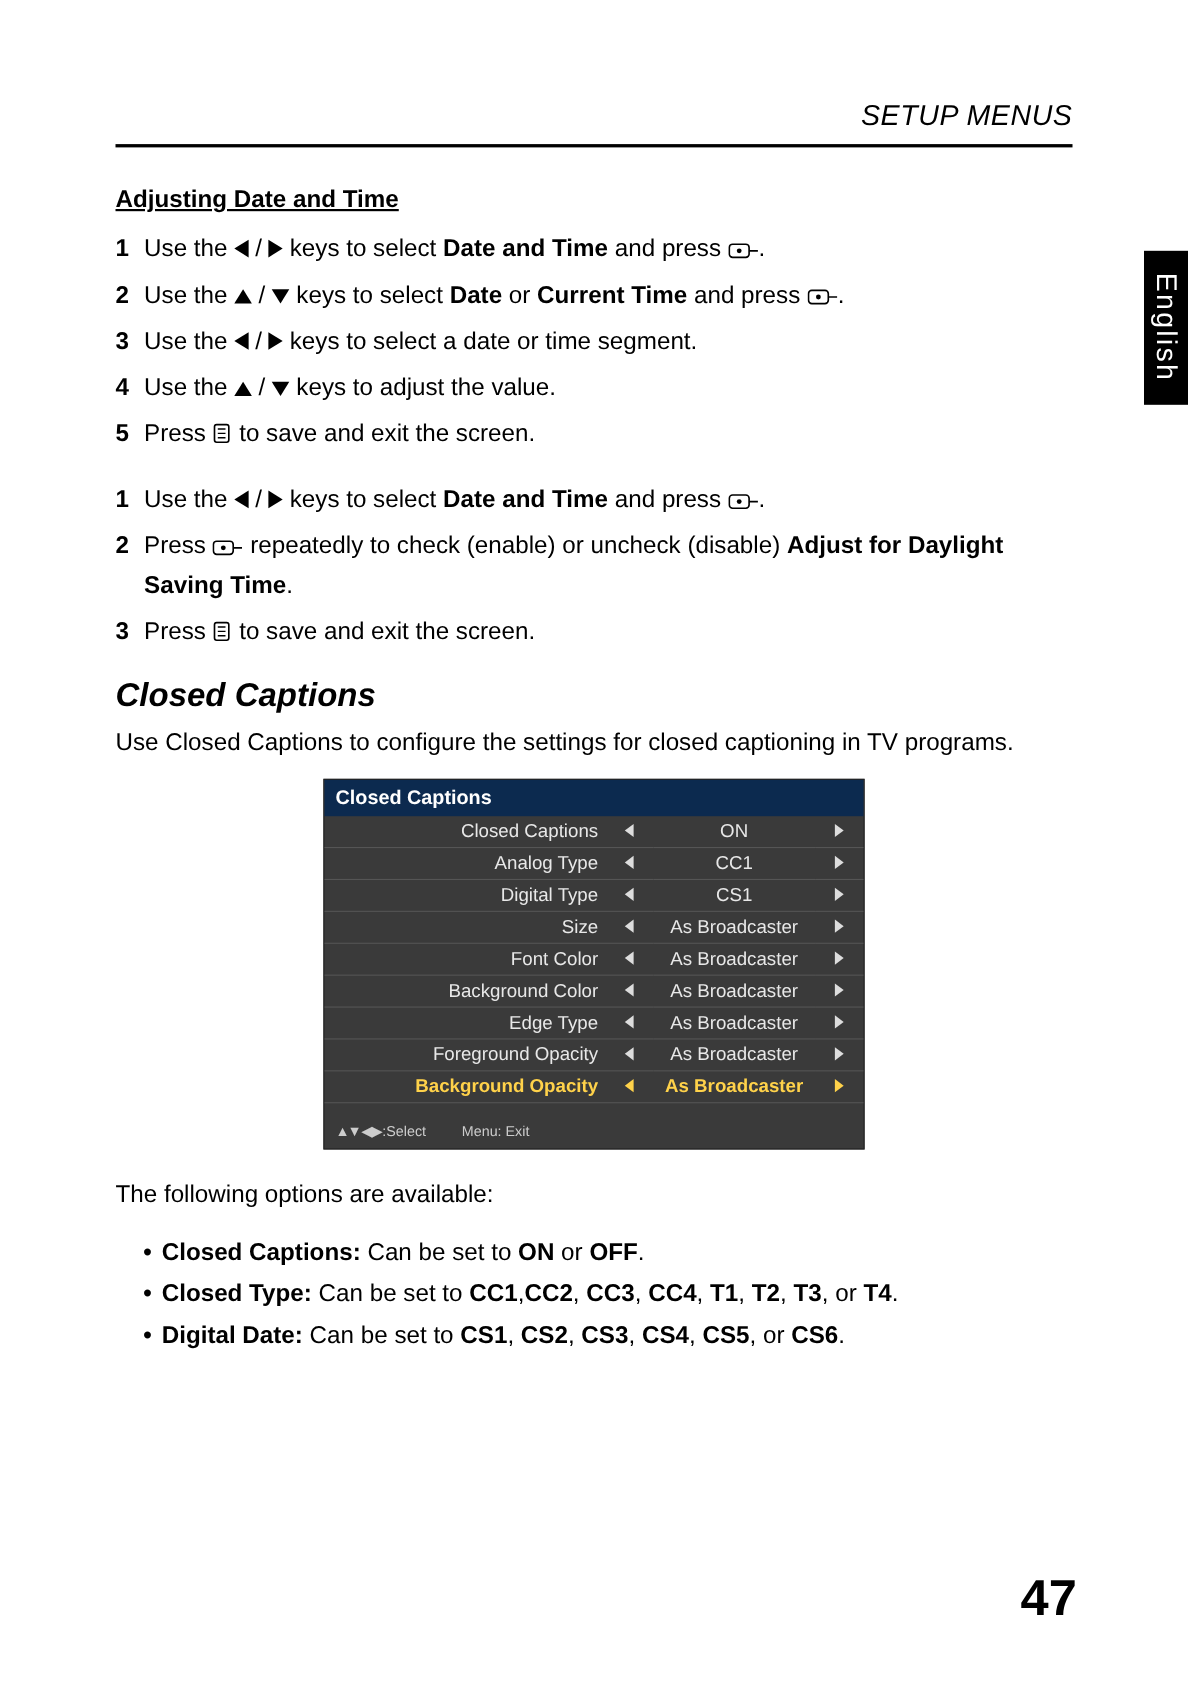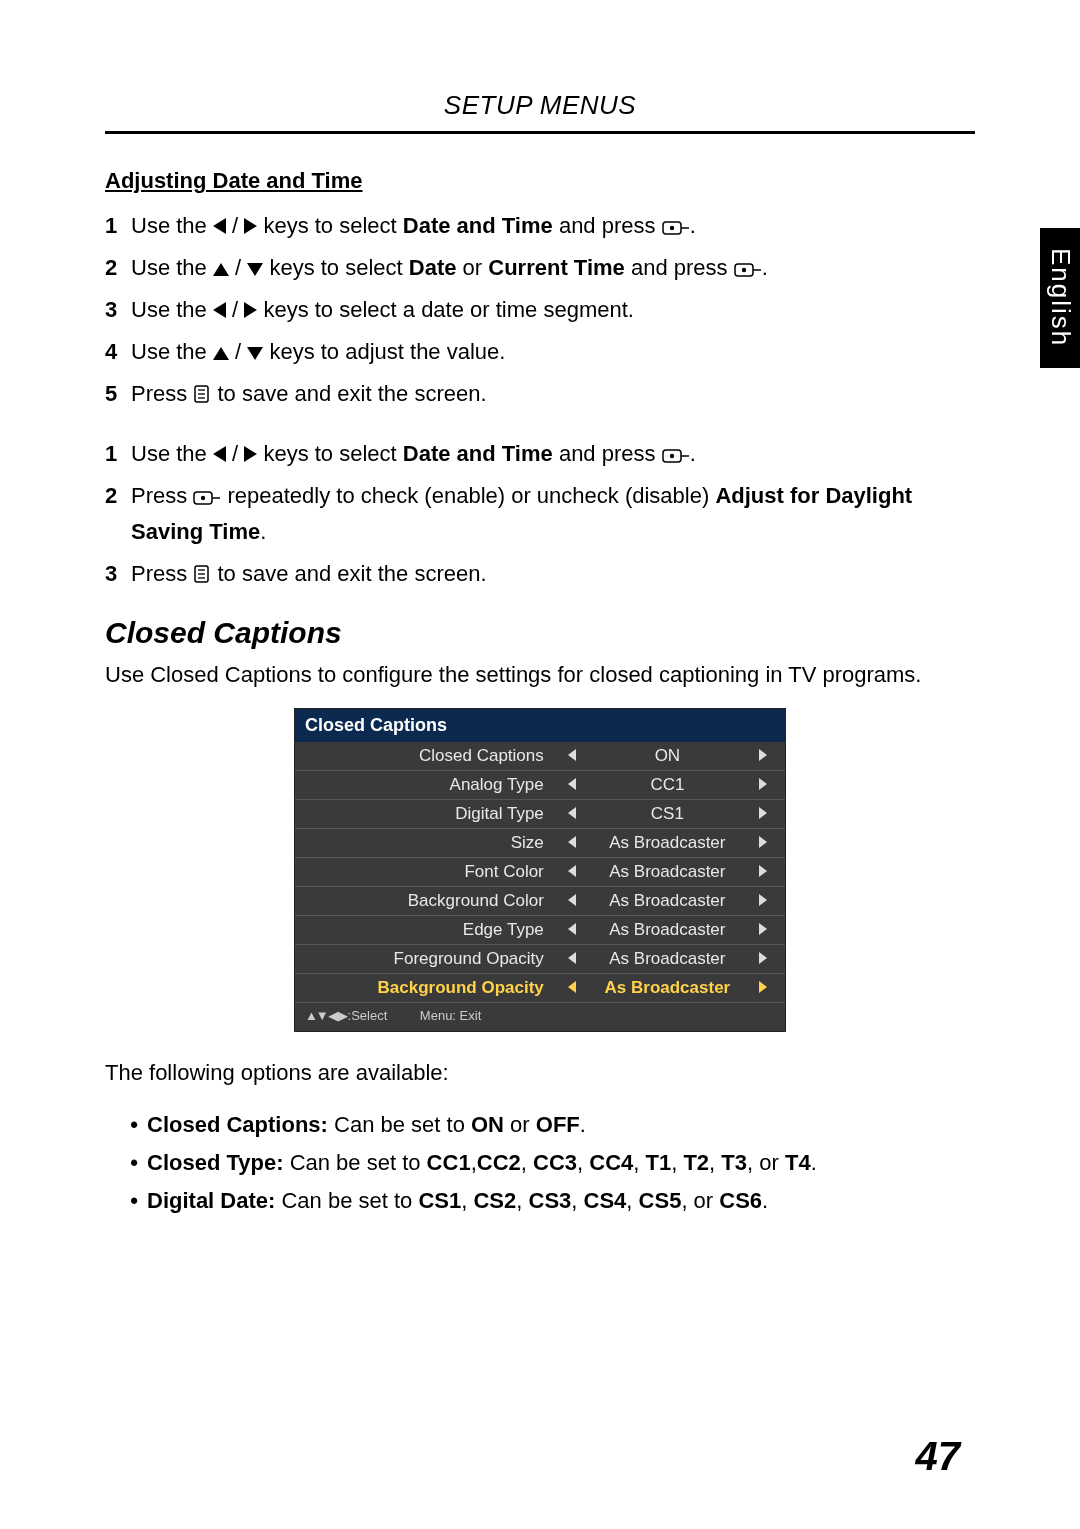--- a/index.html
+++ b/index.html
@@ -1,17 +1,17 @@
 <!DOCTYPE html>
 <html><head>
 <meta charset="utf-8">
 <style>
   html,body{margin:0;padding:0;background:#fff;font-family:Arial,Helvetica,sans-serif;color:#000}
   .page{width:1080px;height:1529px;position:relative;box-sizing:border-box;padding:90px 105px 60px 105px}
-  .header{font-style:italic;font-size:26px;text-align:center;margin-bottom:10px;letter-spacing:.5px}
+  .header{font-style:italic;font-size:26px;text-align:right;margin-bottom:10px;letter-spacing:.5px}
   .hr{border-top:3px solid #000;margin-bottom:34px}
   .lang-tab{position:absolute;top:228px;right:0;width:40px;height:140px;background:#000;color:#fff;font-size:26px;display:flex;align-items:center;justify-content:center}
   .lang-tab span{writing-mode:vertical-rl;letter-spacing:2px}
   .sub{font-weight:bold;text-decoration:underline;font-size:22px;margin:12px 0 14px}
   ol{list-style:none;margin:0 0 24px 0;padding:0}
   ol li{display:flex;font-size:22px;line-height:36px;margin-bottom:6px}
   ol li .num{font-weight:bold;width:26px;flex:none}
   ol li .txt{flex:1}
   .b{font-weight:bold}
   .ico{display:inline-block;vertical-align:-2px}
@@ -29,26 +29,26 @@
   .osd table{width:100%;border-collapse:collapse}
   .osd tr{border-top:1px solid #555}
   .osd tr:first-child{border-top:none}
   .osd td{padding:4px 6px;white-space:nowrap}
   .osd td.lbl{text-align:right;width:52%}
   .osd td.val{text-align:center;width:30%}
   .osd .sm-tri-l{border-top:6px solid transparent;border-bottom:6px solid transparent;border-right:8px solid #ddd;display:inline-block}
   .osd .sm-tri-r{border-top:6px solid transparent;border-bottom:6px solid transparent;border-left:8px solid #ddd;display:inline-block}
   .osd .hl{color:#ffd24a;font-weight:bold}
   .osd .hl-arrow{border-right-color:#ffd24a!important;border-left-color:#ffd24a!important}
-  .osd-footer{font-size:13px;padding:5px 10px 8px;color:#ccc;border-top:1px solid #555}
+  .osd-footer{font-size:13px;padding:18px 10px 8px;color:#ccc;border-top:1px solid #555}
   .osd-footer .navglyph{letter-spacing:-2px}
   .bul{list-style:none;padding:0;margin:16px}
   .bul li{font-size:22px;line-height:38px;display:flex}
   .bul li::before{content:"•";font-weight:bold;width:26px;flex:none;text-align:center}
-  .pagenum{position:absolute;right:120px;bottom:50px;font-weight:900;font-style:italic;font-size:40px}
+  .pagenum{position:absolute;right:101px;bottom:50px;font-weight:900;font-size:46px}
 </style>
 </head>
 <body>
 
 <div class="page">
   <div class="header">SETUP MENUS</div>
   <div class="hr"></div>
 
   <div class="lang-tab">
       <span>English</span>

